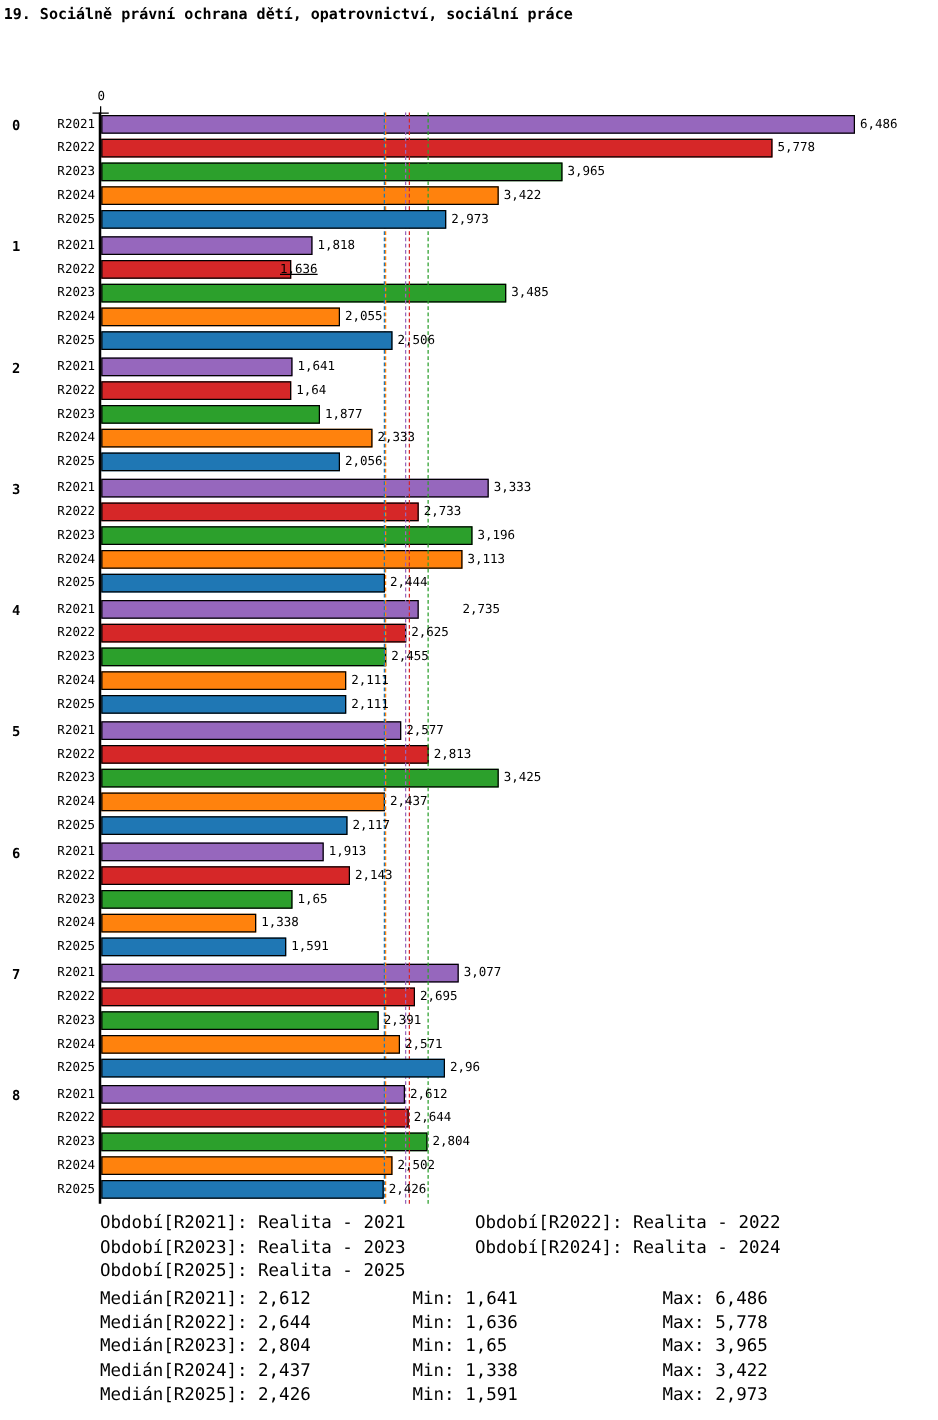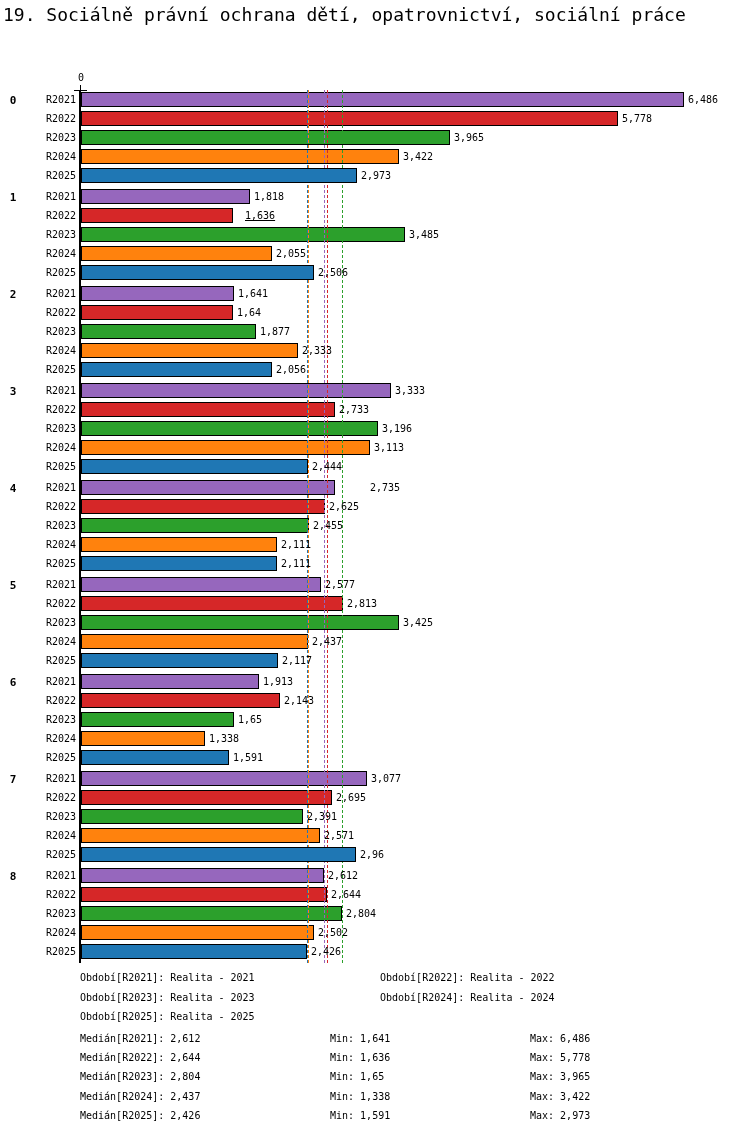--- a/index.html
+++ b/index.html
@@ -1,28 +1,28 @@
 <!DOCTYPE html>
 <html><head>
 <meta charset="utf-8">
 <style>
   html,body{margin:0;padding:0;background:#fff;}
   #screen{
     position:relative;width:750px;height:1136px;background:#ffffff;
     font-family:"DejaVu Sans Mono", monospace;color:#000;overflow:hidden;
   }
   .abs{position:absolute;white-space:nowrap;}
-  .title{font-size:18px;font-weight:normal;letter-spacing:0px;text-align:right;}
+  .title{font-size:12px;font-weight:bold;letter-spacing:0px;text-align:right;}
   .subtitle{font-size:10px;font-weight:bold;}
   .lbl{font-size:10px;line-height:12px;}
   .grp{font-size:11px;font-weight:bold;}
   .bar{position:absolute;box-sizing:border-box;border:1px solid #000;}
   .median-line{position:absolute;width:0;border-left:1px dashed #000;}
   .axis{position:absolute;background:#000;}
-  .legend-text{font-size:10px;line-height:12px;}
+  .legend-text{font-size:14px;line-height:12px;}
 </style>
 </head>
 <body>
 
 <div id="screen">
   <div class="abs title" style="left:3px;top:4px;">19. Sociálně právní ochrana dětí, opatrovnictví, sociální práce</div>
 
   <div class="abs lbl" style="left:71px;top:72px;width:20px;text-align:center;">0</div>
 
   <div class="axis" style="left:80px;top:85px;width:1px;height:6px;"></div>
@@ -46,21 +46,21 @@
     <div class="abs lbl" style="left: 403px; top: 151.3px; z-index: 45;">3,422</div>
     <div class="abs lbl" style="left: 38px; top: 170.4px; width: 38px; text-align: right;">R2025</div>
     <div class="bar" style="left: 81px; top: 168px; width: 276px; height: 15px; background: rgb(31, 119, 180); z-index: 40;"></div>
     <div class="abs lbl" style="left: 361px; top: 170.4px; z-index: 45;">2,973</div>
     <div class="abs grp" style="left: 6px; top: 191px; width: 14px; text-align: center;">1</div>
     <div class="abs lbl" style="left: 38px; top: 191px; width: 38px; text-align: right;">R2021</div>
     <div class="bar" style="left: 81px; top: 189px; width: 169px; height: 15px; background: rgb(150, 103, 189); z-index: 10;"></div>
     <div class="abs lbl" style="left: 254px; top: 191px; z-index: 45;">1,818</div>
     <div class="abs lbl" style="left: 38px; top: 210.1px; width: 38px; text-align: right;">R2022</div>
     <div class="bar" style="left: 81px; top: 208px; width: 152px; height: 15px; background: rgb(214, 39, 40); z-index: 10;"></div>
-    <div class="abs lbl" style="left: 245px; top: 210.1px; z-index: 45; text-decoration: underline;">1,636</div>
+    <div class="abs lbl" style="left: 224px; top: 210.1px; z-index: 45; text-decoration: underline;">1,636</div>
     <div class="abs lbl" style="left: 38px; top: 229.2px; width: 38px; text-align: right;">R2023</div>
     <div class="bar" style="left: 81px; top: 227px; width: 324px; height: 15px; background: rgb(44, 160, 44); z-index: 10;"></div>
     <div class="abs lbl" style="left: 409px; top: 229.2px; z-index: 45;">3,485</div>
     <div class="abs lbl" style="left: 38px; top: 248.3px; width: 38px; text-align: right;">R2024</div>
     <div class="bar" style="left: 81px; top: 246px; width: 191px; height: 15px; background: rgb(255, 130, 13); z-index: 10;"></div>
     <div class="abs lbl" style="left: 276px; top: 248.3px; z-index: 45;">2,055</div>
     <div class="abs lbl" style="left: 38px; top: 267.4px; width: 38px; text-align: right;">R2025</div>
     <div class="bar" style="left: 81px; top: 265px; width: 233px; height: 15px; background: rgb(31, 119, 180); z-index: 40;"></div>
     <div class="abs lbl" style="left: 318px; top: 267.4px; z-index: 45;">2,506</div>
     <div class="abs grp" style="left: 6px; top: 288px; width: 14px; text-align: center;">2</div>

